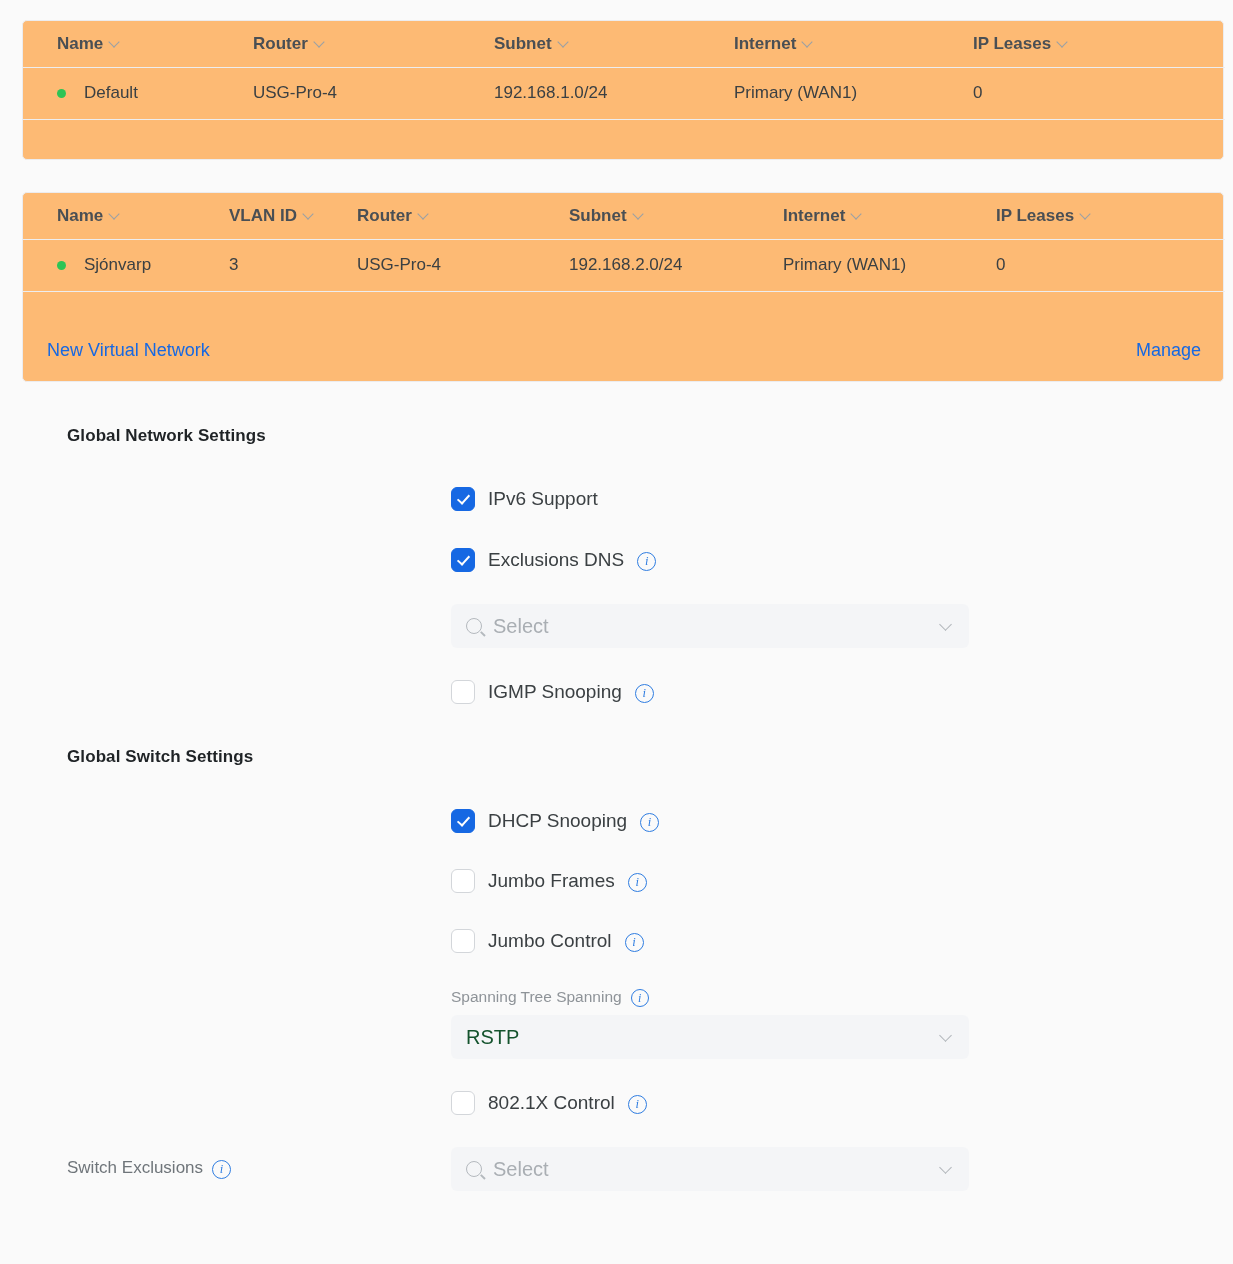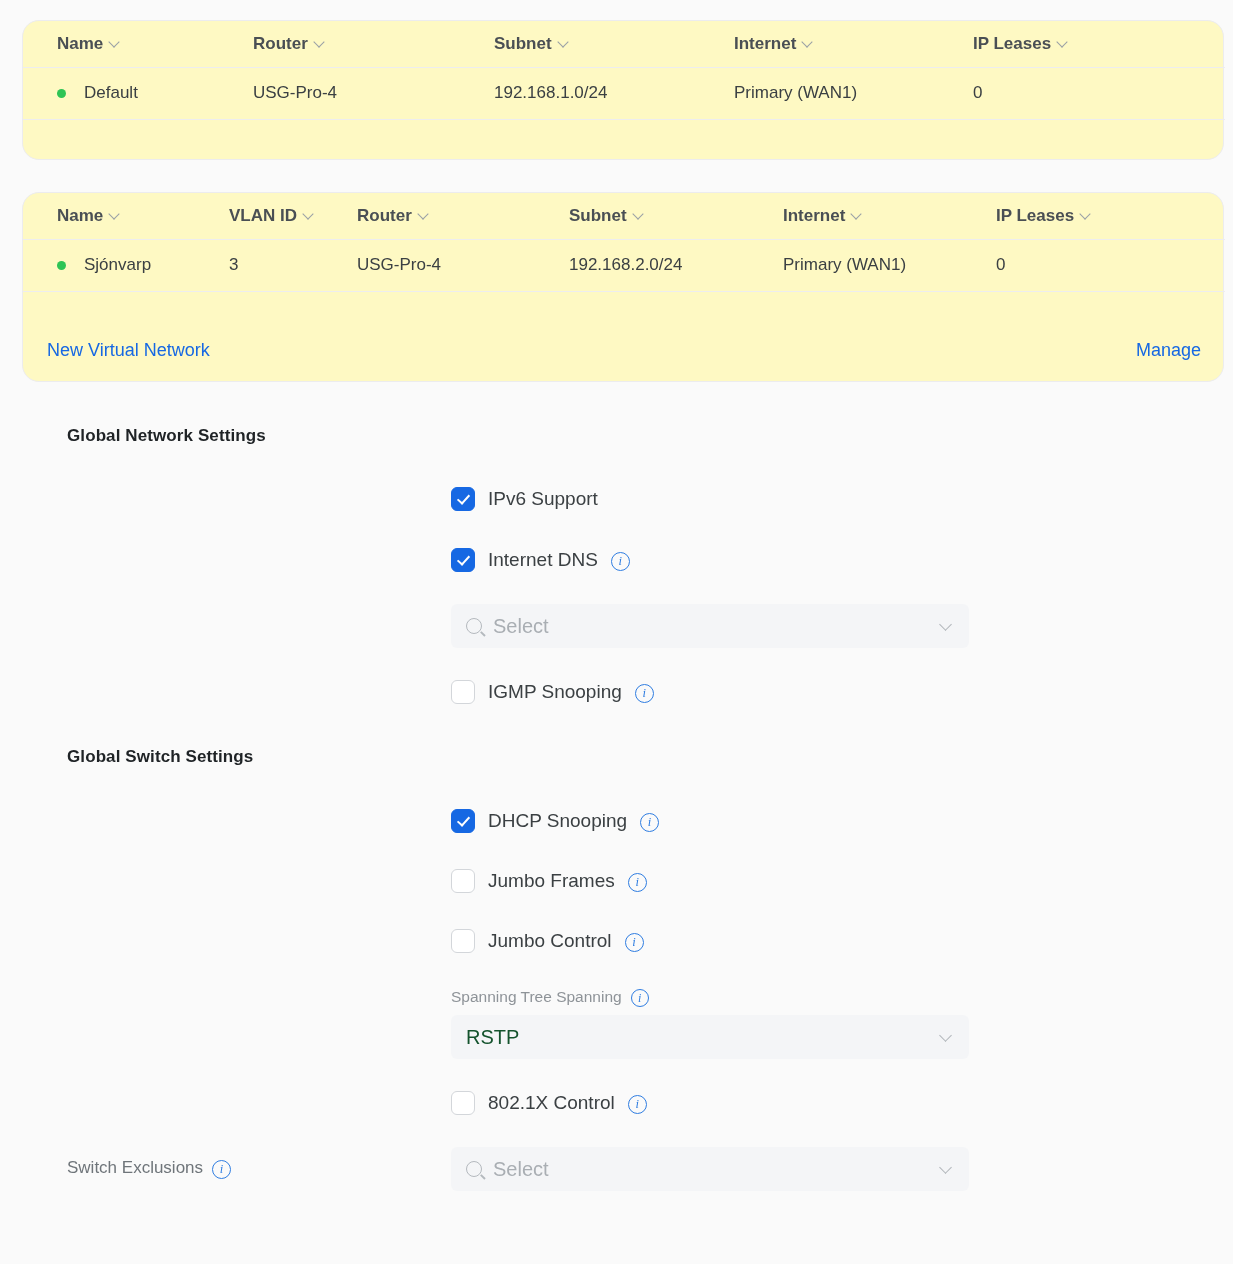--- a/index.html
+++ b/index.html
@@ -14,23 +14,23 @@
     font-family: "Liberation Sans", sans-serif;
     color: #2f3437;
     overflow: hidden;
   }
 
   
   .card {
     position: absolute;
     left: 22px;
     width: 1202px;
-    background: #fef9c3;
+    background: #fdba74;
     border: 1px solid #ececee;
-    border-radius: 17px;
+    border-radius: 5px;
   }
   #card-networks { top: 20px; height: 140px; }
   #card-vlans    { top: 192px; height: 190px; }
 
   table.grid {
     width: 100%;
     border-collapse: collapse;
     table-layout: fixed;
   }
   table.grid th {
@@ -381,21 +381,21 @@
 
 <div class="section-title" id="title-network">Global Network Settings</div>
 
 <div class="cbrow" style="top:487px">
   <span class="cbox checked"></span>
   <span class="cb-label">IPv6 Support</span>
 </div>
 
 <div class="cbrow" style="top:548px">
   <span class="cbox checked"></span>
-  <span class="cb-label">Internet DNS</span>
+  <span class="cb-label">Exclusions DNS</span>
   <span class="info">i</span>
 </div>
 
 <div class="select" style="top:604px">
   <span class="mag"></span>
   <span class="sel-text">Select</span>
   <span class="chev"></span>
 </div>
 
 <div class="cbrow" style="top:680px">

